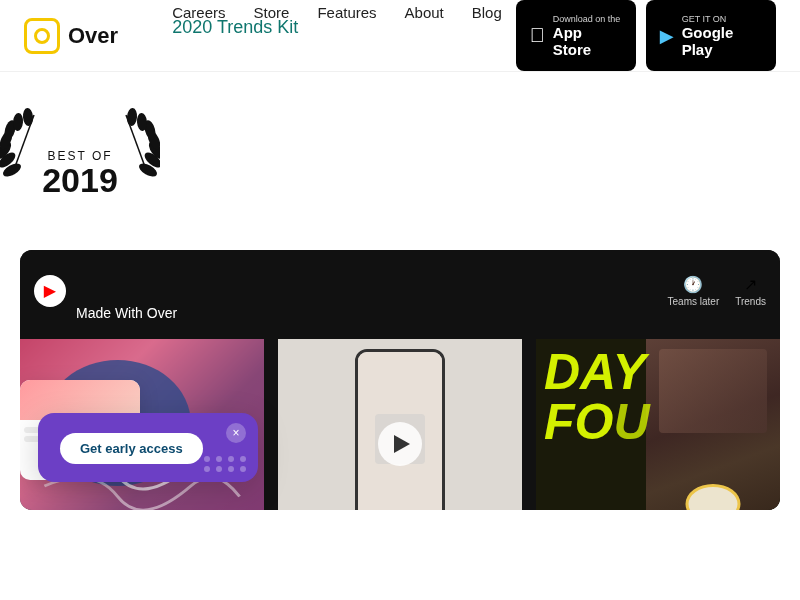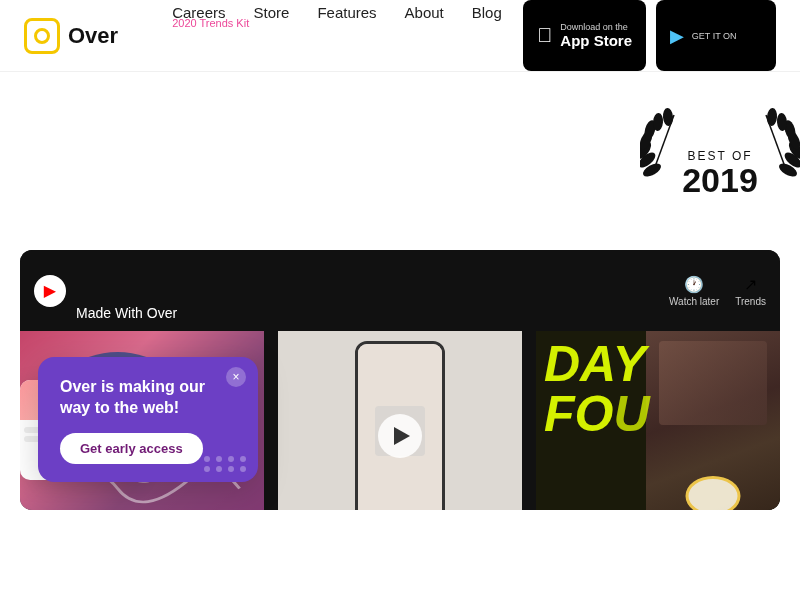--- a/index.html
+++ b/index.html
@@ -61,21 +61,21 @@
     .store-btn-texts { display: flex; flex-direction: column; }
     .store-btn-sub { font-size: 9px; opacity: 0.8; }
     .store-btn-main { font-size: 15px; font-weight: 600; }
     .apple-icon { font-size: 20px; }
     .play-icon { font-size: 18px; color: #4fc3f7; }
 
     
     .hero {
       display: flex;
       flex-direction: column;
-      align-items: flex-end;
+      align-items: flex-start;
       padding: 28px 0 20px;
     }
     .badge-wrap {
       display: flex;
       flex-direction: column;
       align-items: center;
       position: relative;
     }
 
     
@@ -121,20 +121,21 @@
       gap: 2px;
       cursor: pointer;
     }
     .video-action-btn span:first-child { font-size: 16px; }
     .video-action-btn span:last-child { font-size: 10px; color: #ccc; }
 
     .video-content {
       display: flex;
       height: 210px;
       gap: 14px;
+      margin-top: 8px;
     }
     .video-thumb {
       flex: 1;
       background: #1a1a2e;
       position: relative;
       overflow: hidden;
     }
     .thumb-1 { background: linear-gradient(135deg, #c44569 0%, #f8a5c2 30%, #2d4a8a 60%, #1a237e 100%); }
     .thumb-2 { background: #f5f0eb; display: flex; align-items: center; justify-content: center; }
     .thumb-3 { background: #1a1a0a; position: relative; }
@@ -195,21 +196,21 @@
       font-size: 12px;
     }
     .popup-title {
       font-size: 16px;
       font-weight: 700;
       line-height: 1.3;
       margin-bottom: 14px;
     }
     .popup-cta {
       background: #fff;
-      color: #701a75;
+      color: #0c4a6e;
       border: none;
       border-radius: 24px;
       padding: 8px 20px;
       font-size: 13px;
       font-weight: 600;
       cursor: pointer;
       display: block;
     }
     
     .popup-dots {
@@ -242,21 +243,21 @@
     .ui-card-top { height: 40%; background: linear-gradient(135deg, #ff9a9e, #fad0c4); }
     .ui-card-bottom { padding: 4px; }
     .ui-card-line { height: 6px; background: #eee; border-radius: 3px; margin: 3px 0; }
     .ui-card-line.short { width: 60%; }
 
     .nav-links-group {
       display: flex;
       flex-direction: column;
     }
     .nav-row1 { display: flex; align-items: center; }
-    .nav-row2 { padding-left: 14px; font-size: 11px; color: #ec4899; cursor: pointer; margin-top: -8px; }
+    .nav-row2 { padding-left: 14px; font-size: 18px; color: #0f766e; cursor: pointer; margin-top: -8px; }
   </style>
 </head>
 <body>
 
 <nav>
   <div class="logo-wrap">
     <div class="logo-icon">
       <div class="logo-icon-inner"></div>
     </div>
     <span class="logo-text">Over</span>
@@ -278,20 +279,21 @@
       <span class="apple-icon"></span>
       <div class="store-btn-texts">
         <span class="store-btn-sub">Download on the</span>
         <span class="store-btn-main">App Store</span>
       </div>
     </div>
     <div class="store-btn">
       <span class="play-icon">▶</span>
       <div class="store-btn-texts">
         <span class="store-btn-sub">GET IT ON</span>
+        <span class="store-btn-main">Google Play</span>
       </div>
     </div>
   </div>
 </nav>
 
 <div class="hero">
   <div class="badge-wrap">
     <svg width="160" height="130" viewBox="0 0 160 130">
 
       <g transform="translate(12, 15)">
@@ -327,21 +329,21 @@
   <div class="video-section">
 
     <div class="video-header">
       <div class="yt-logo">
         <span style="color:#ff0000; font-size:16px;">▶</span>
       </div>
       <span class="video-title-text">Made With Over</span>
       <div class="video-actions">
         <div class="video-action-btn">
           <span>🕐</span>
-          <span>Watch later</span>
+          <span>Teams later</span>
         </div>
         <div class="video-action-btn">
           <span>↗</span>
           <span>Trends</span>
         </div>
       </div>
     </div>
 
     <div class="video-content">
 
@@ -370,21 +372,20 @@
         <span style="position:absolute; left:8px; top:8px; font-size:50px; font-weight:900; color:#d4f000; line-height:1; font-style:italic; z-index:2;">DAY<br>FO<span style="opacity:0.8">U</span></span>
         <div style="position:absolute; right:0; top:0; width:55%; height:100%; background: linear-gradient(160deg, #5D4037 0%, #3E2723 40%, #4a3728 60%, #2d1f15 100%);">
           <div style="position:absolute; bottom:25px; left:50%; transform:translateX(-50%); width:55px; height:40px; background:#fff8e1; border-radius:50%; border:3px solid #ffd54f; opacity:0.9;"></div>
           <div style="position:absolute; top:10px; left:10%; width:80%; height:40%; background: linear-gradient(135deg, #795548, #4E342E); border-radius:4px; opacity:0.7;"></div>
         </div>
       </div>
     </div>
 
     <div class="popup">
       <div class="popup-close">×</div>
-      <div class="popup-title">Over is making our way to the web!</div>
       <button class="popup-cta">Get early access</button>
 
       <div class="popup-dots">
         <div class="popup-dot"></div>
         <div class="popup-dot"></div>
         <div class="popup-dot"></div>
         <div class="popup-dot"></div>
         <div class="popup-dot"></div>
         <div class="popup-dot"></div>
         <div class="popup-dot"></div>

